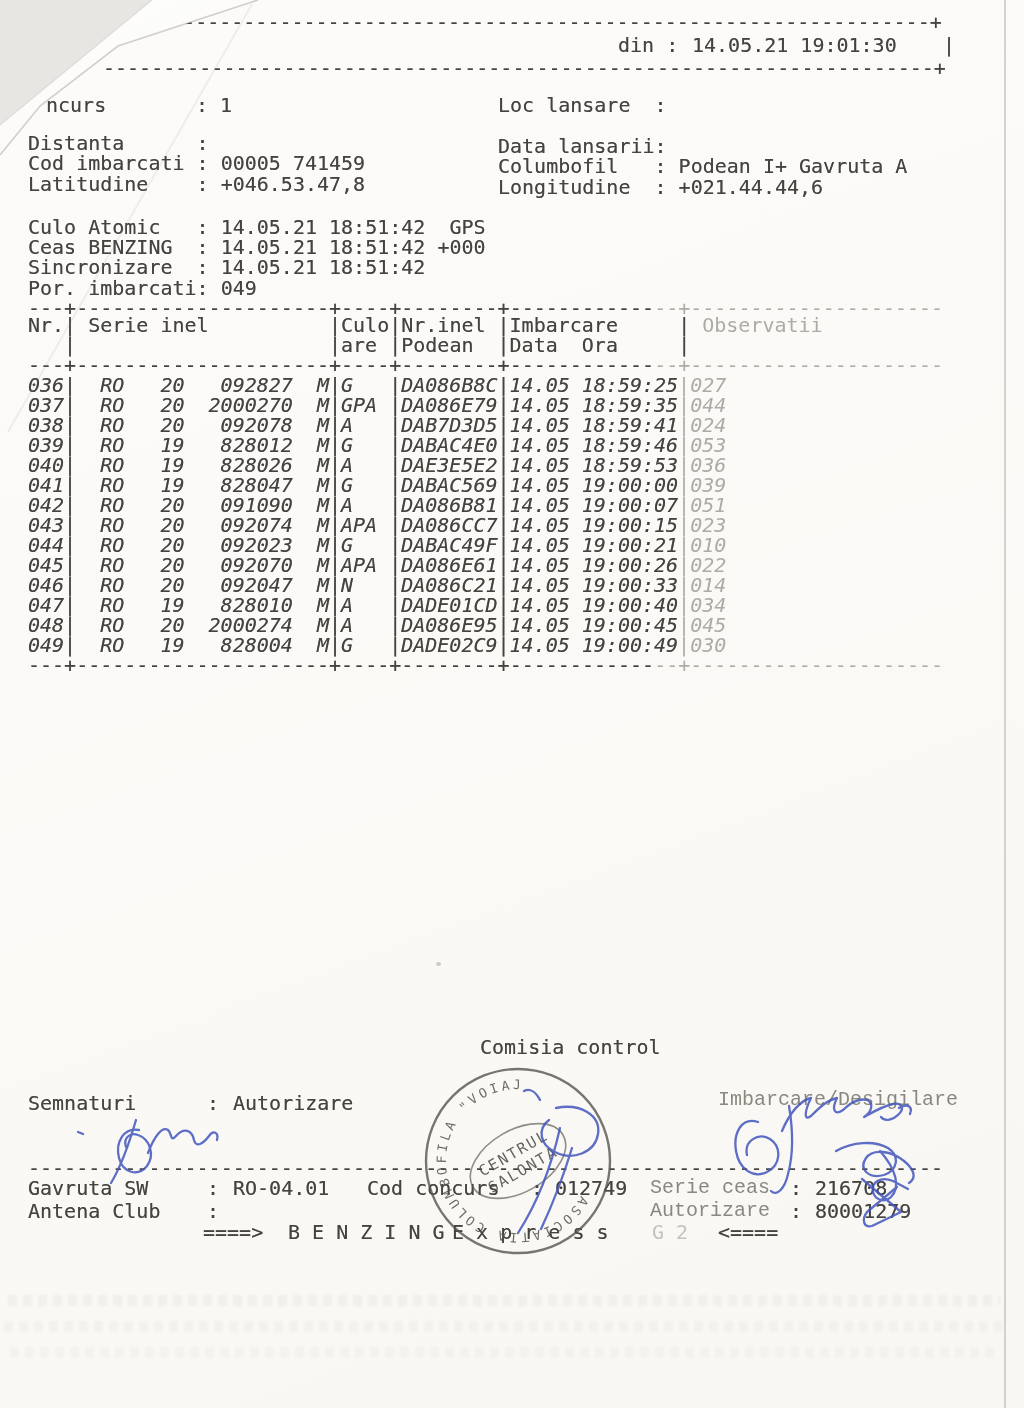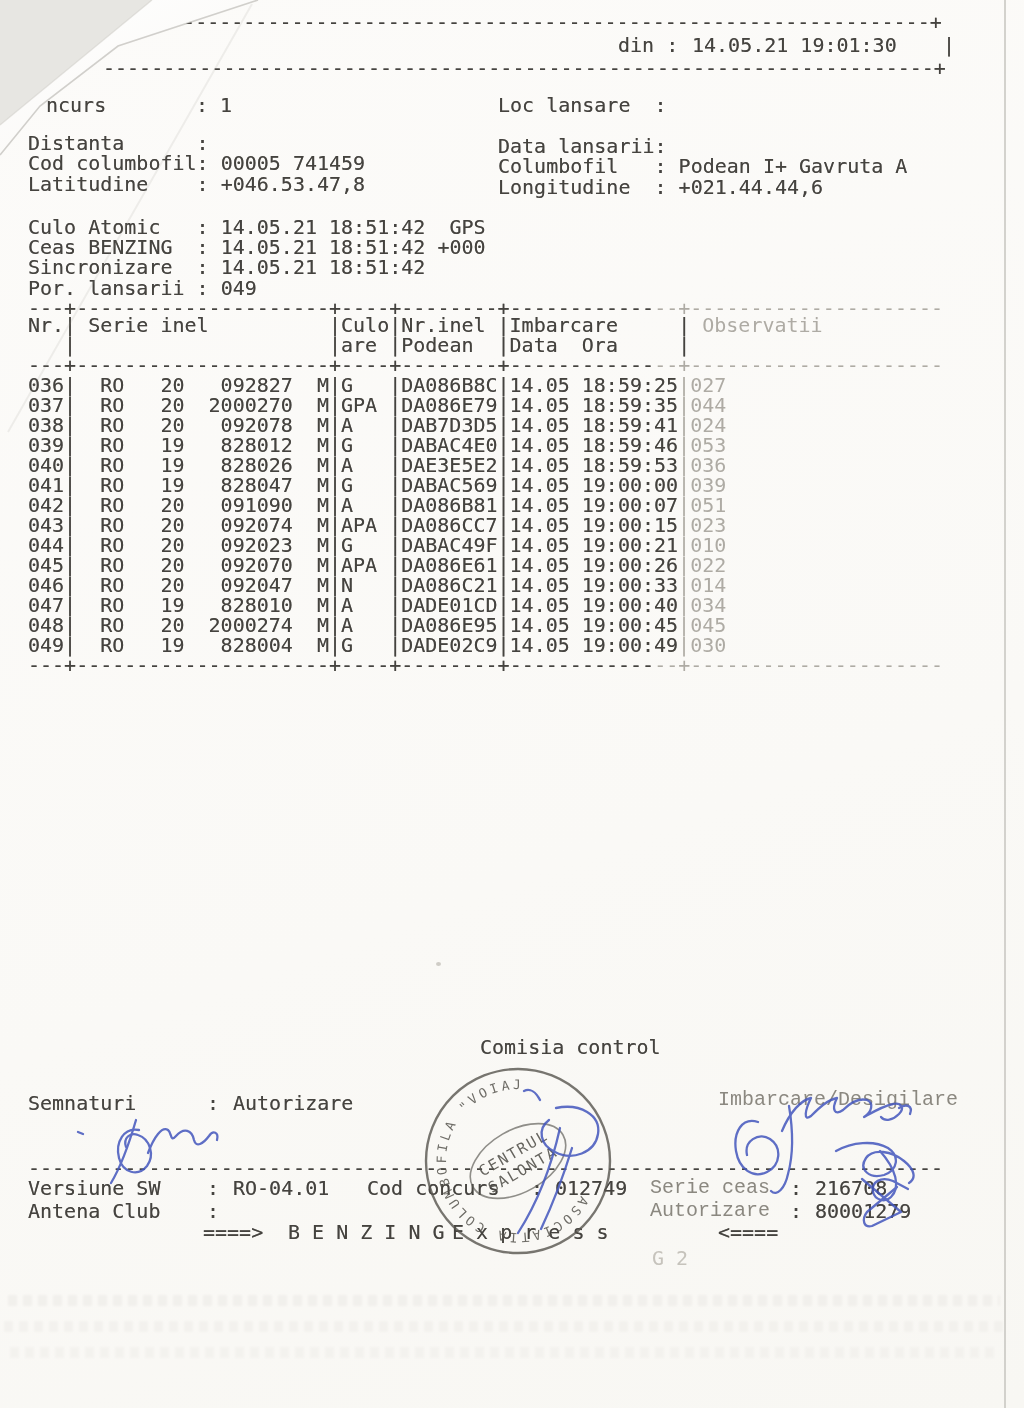--- a/index.html
+++ b/index.html
@@ -6,41 +6,41 @@
   .page{
     position:relative;width:1024px;height:1408px;overflow:hidden;
     background:linear-gradient(160deg,#fcfbf9 0%,#faf9f6 60%,#f8f7f3 100%);
     font-family:"DejaVu Sans Mono",monospace;
     font-size:20px;line-height:20px;color:#45433f;
   }
   .line{position:absolute;white-space:pre;}
   .soft{text-shadow:0 0 .6px rgba(70,68,64,.55);}
   .faded{color:#aeaba4;text-shadow:none;}
   .dim{color:#8b8880;text-shadow:none;font-family:Liberation Mono, monospace;}
-  .vfaint{color:#c6c3bc;text-shadow:none;margin-top:26px;}
+  .vfaint{color:#c6c3bc;text-shadow:none;}
   .iline{position:absolute;display:flex;white-space:pre;}
   .ilabel14{width:14ch;white-space:pre;}
   .ilabel13{width:13ch;white-space:pre;}
   .icolon{width:2ch;white-space:pre;}
   .trow{display:flex;height:20px;white-space:pre;}
   .cell{flex:none;white-space:pre;}
   .p{width:1ch;}
   .c-nr{width:3ch;}
   .c-country{width:4ch;text-align:right;}
   .c-year{width:5ch;text-align:right;}
   .c-ring{width:9ch;text-align:right;}
   .c-sex{width:3ch;text-align:right;}
   .c-serie{width:21ch;}
   .c-culo{width:4ch;}
   .c-senzor{width:8ch;}
   .c-imb{width:14ch;display:flex;}
   .c-data{width:5ch;}
   .c-ora{width:9ch;text-align:right;}
   .c-obs{width:4ch;}
-  .tbody{position:absolute;left:28px;top:375px;}
+  .tbody{position:absolute;left:28px;top:375px;font-style:italic;}
   .thead{position:absolute;left:28px;}
   svg{position:absolute;}
   .ghost{position:absolute;height:11px;opacity:.55;filter:blur(.8px);
     background:repeating-linear-gradient(90deg,#eceae6 0 9px,rgba(0,0,0,0) 9px 15px);}
   .speck{position:absolute;width:5px;height:4px;background:#cfccc6;border-radius:50%;filter:blur(.6px);}
   .edge-line{position:absolute;top:0;height:1408px;width:2px;background:#c6c4bf;opacity:.75;}
 </style>
 </head>
 <body>
 
@@ -60,21 +60,21 @@
   </div>
 
   <div class="iline soft" style="left:28px;top:133px">
     <span class="ilabel14">Distanta</span><span class="icolon">:</span><span></span>
   </div>
   <div class="iline soft" style="left:498px;top:136px">
     <span class="ilabel13">Data lansarii</span><span class="icolon">:</span><span></span>
   </div>
 
   <div class="iline soft" style="left:28px;top:153px">
-    <span class="ilabel14">Cod columbofil</span><span class="icolon">:</span><span>00005 741459</span>
+    <span class="ilabel14">Cod imbarcati</span><span class="icolon">:</span><span>00005 741459</span>
   </div>
   <div class="iline soft" style="left:498px;top:156px">
     <span class="ilabel13">Columbofil</span><span class="icolon">:</span><span>Podean I+ Gavruta A</span>
   </div>
 
   <div class="iline soft" style="left:28px;top:174px">
     <span class="ilabel14">Latitudine</span><span class="icolon">:</span><span>+046.53.47,8</span>
   </div>
   <div class="iline soft" style="left:498px;top:177px">
     <span class="ilabel13">Longitudine</span><span class="icolon">:</span><span>+021.44.44,6</span>
@@ -83,21 +83,21 @@
   <div class="iline soft" style="left:28px;top:217px">
     <span class="ilabel14">Culo Atomic</span><span class="icolon">:</span><span>14.05.21 18:51:42  GPS</span>
   </div>
   <div class="iline soft" style="left:28px;top:237px">
     <span class="ilabel14">Ceas BENZING</span><span class="icolon">:</span><span>14.05.21 18:51:42 +000</span>
   </div>
   <div class="iline soft" style="left:28px;top:257px">
     <span class="ilabel14">Sincronizare</span><span class="icolon">:</span><span>14.05.21 18:51:42</span>
   </div>
   <div class="iline soft" style="left:28px;top:278px">
-    <span class="ilabel14">Por. lansarii</span><span class="icolon">:</span><span>049</span>
+    <span class="ilabel14">Por. imbarcati</span><span class="icolon">:</span><span>049</span>
   </div>
 
   <div class="line soft" style="left:28px;top:298px"><span>---+---------------------+----+--------+------------</span><span class="faded">--+---------------------</span></div>
 
   <div class="trow thead soft" style="top:315px">
     <span class="cell c-nr">Nr.</span><span class="cell p">|</span><span class="cell c-serie"> Serie inel</span><span class="cell p">|</span><span class="cell c-culo">Culo</span><span class="cell p">|</span><span class="cell c-senzor">Nr.inel</span><span class="cell p">|</span><span class="cell" style="width:14ch">Imbarcare</span><span class="cell p">|</span><span class="cell faded"> Observatii</span>
   </div>
   <div class="trow thead soft" style="top:335px">
     <span class="cell c-nr"></span><span class="cell p">|</span><span class="cell c-serie"></span><span class="cell p">|</span><span class="cell c-culo">are</span><span class="cell p">|</span><span class="cell c-senzor">Podean</span><span class="cell p">|</span><span class="cell" style="width:14ch">Data  Ora</span><span class="cell p">|</span><span class="cell"></span>
   </div>
@@ -152,21 +152,21 @@
   <div class="line soft" style="left:28px;top:655px"><span>---+---------------------+----+--------+------------</span><span class="faded">--+---------------------</span></div>
 
   <div class="line soft" style="left:28px;top:1093px">Semnaturi</div>
   <div class="line soft" style="left:207px;top:1093px">:</div>
   <div class="line soft" style="left:233px;top:1093px">Autorizare</div>
   <div class="line soft" style="left:480px;top:1037px">Comisia control</div>
   <div class="line soft dim" style="left:718px;top:1090px">Imbarcare/Desigilare</div>
 
   <div class="line soft" style="left:28px;top:1158px">----------------------------------------------------------------------------</div>
 
-  <div class="line soft" style="left:28px;top:1178px">Versiune SW</div>
+  <div class="line soft" style="left:28px;top:1178px">Gavruta SW</div>
   <div class="line soft" style="left:207px;top:1178px">:</div>
   <div class="line soft" style="left:233px;top:1178px">RO-04.01</div>
   <div class="line soft" style="left:367px;top:1178px">Cod concurs</div>
   <div class="line soft" style="left:531px;top:1178px">:</div>
   <div class="line soft" style="left:555px;top:1178px">012749</div>
   <div class="line dim" style="left:650px;top:1178px">Serie ceas</div>
   <div class="line soft" style="left:790px;top:1178px">:</div>
   <div class="line soft" style="left:815px;top:1178px">216708</div>
 
   <div class="line soft" style="left:28px;top:1201px">Antena Club</div>

